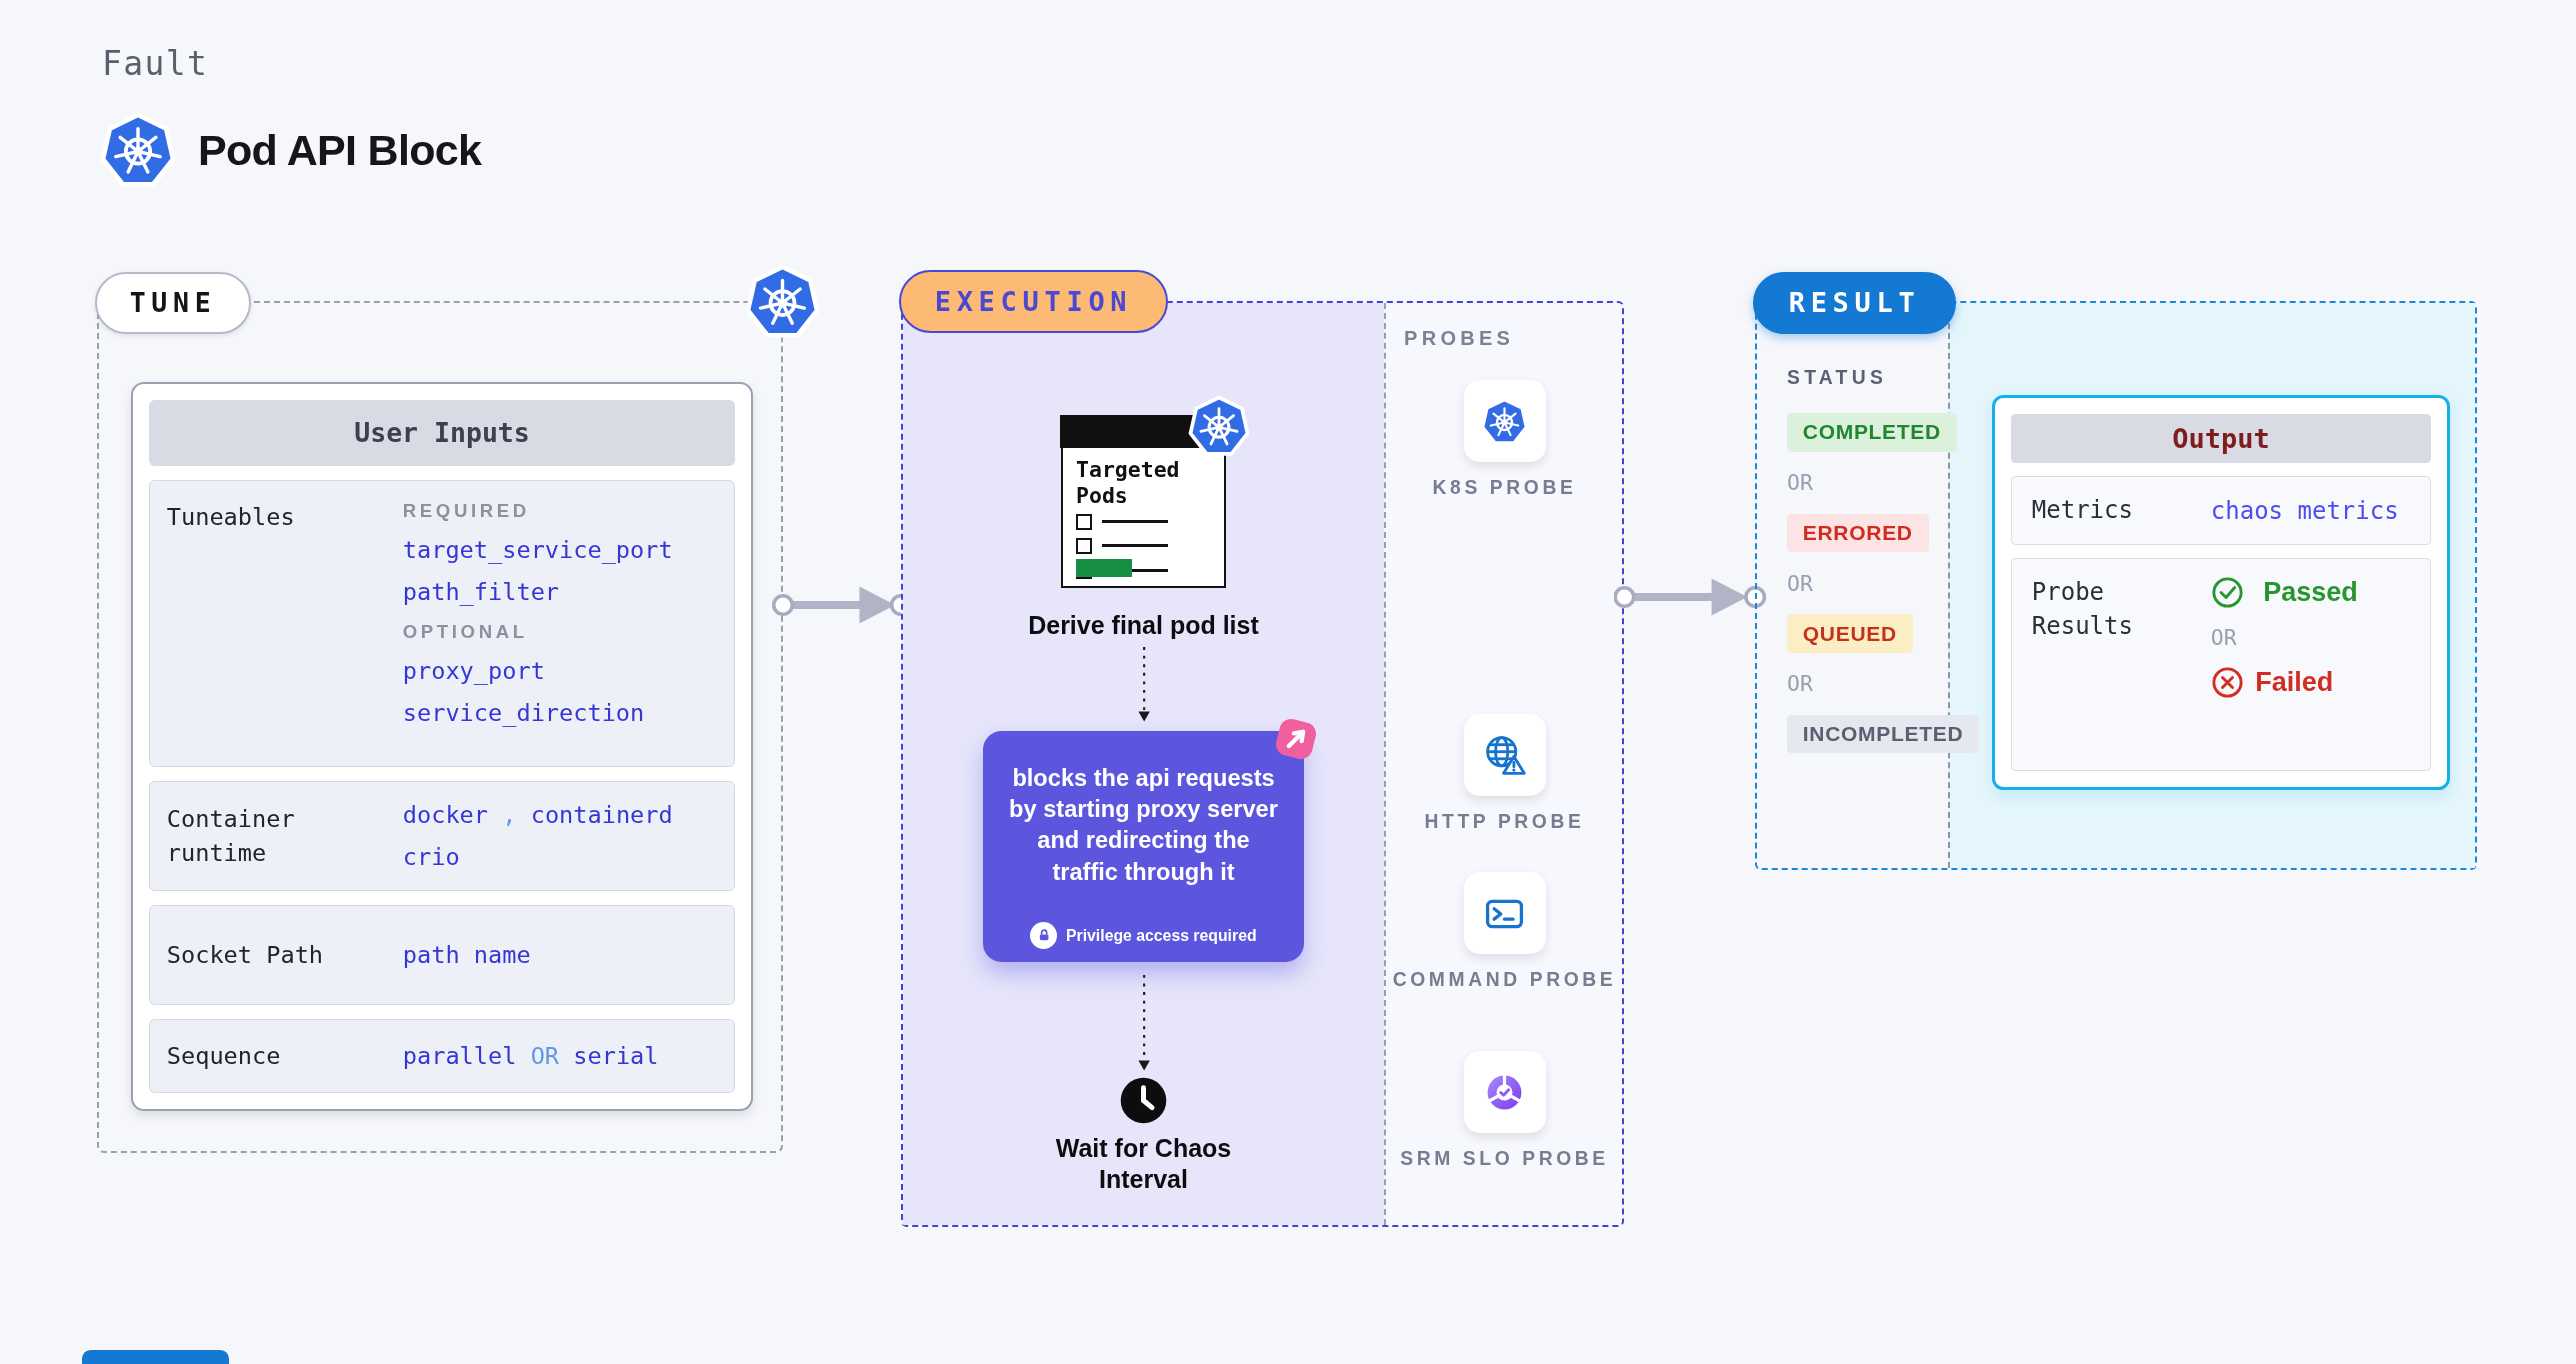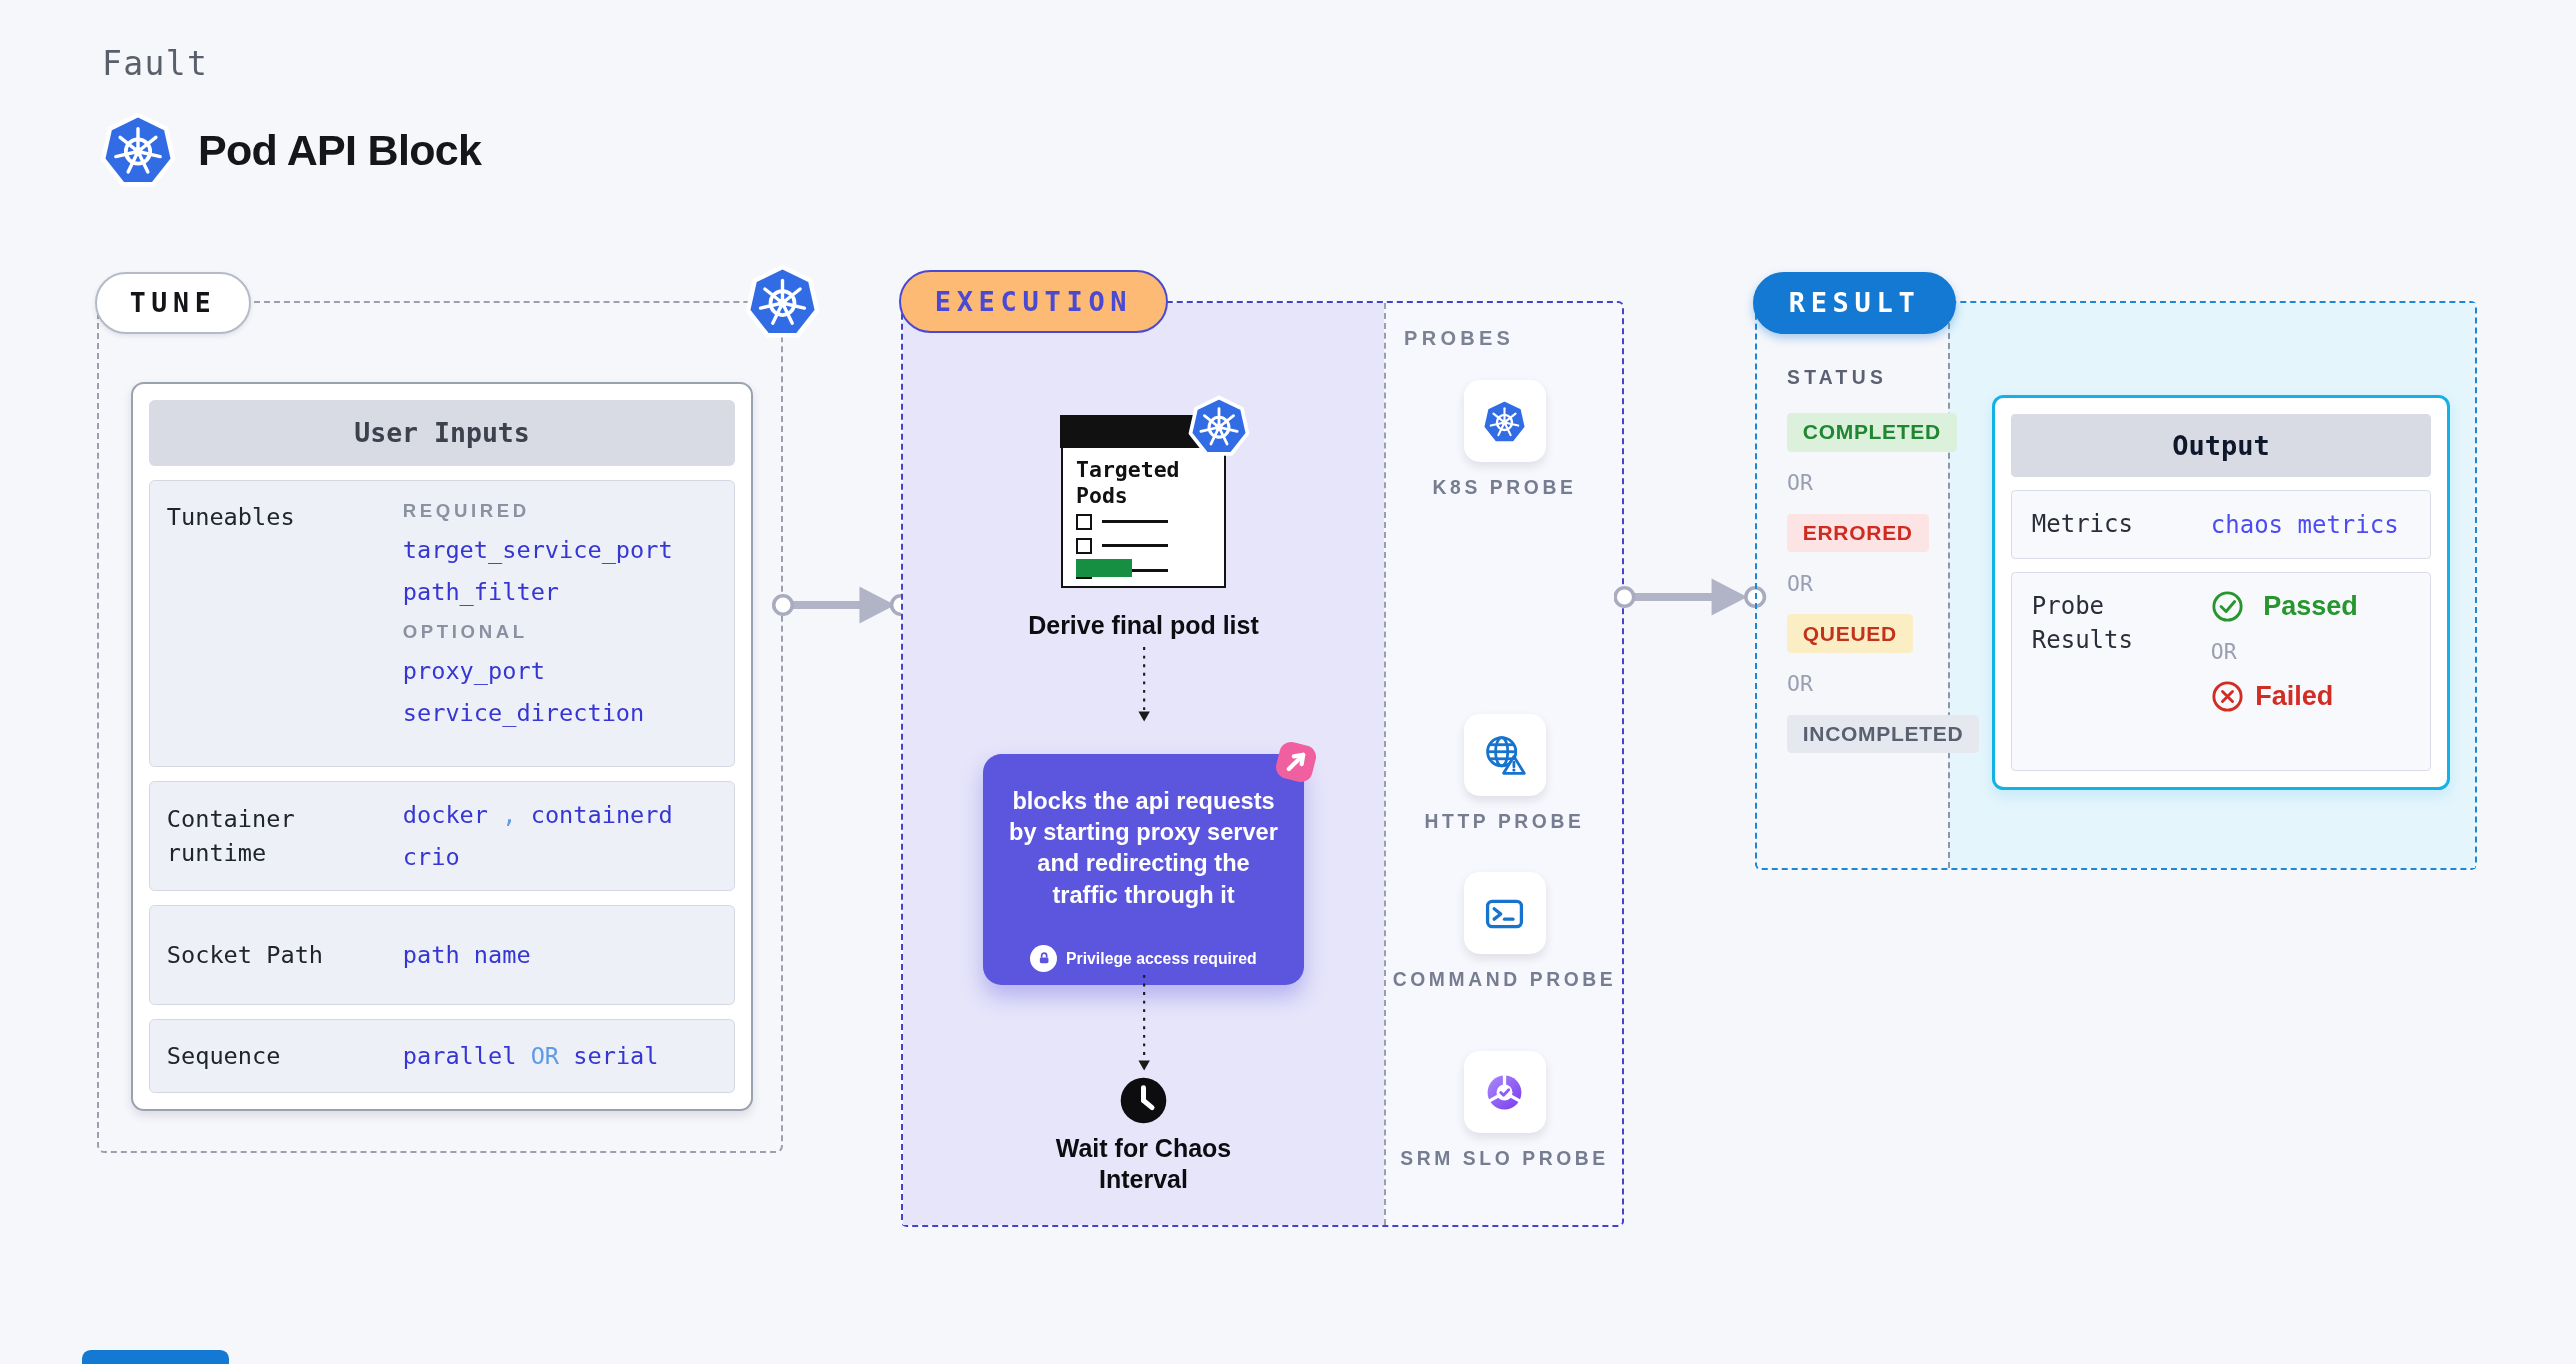--- a/index.html
+++ b/index.html
@@ -57,21 +57,21 @@
   .check-row{position:absolute;left:13px;display:flex;align-items:center;gap:10px;}
   .check-box{width:15.8px;height:15.8px;border:2.1px solid #111;}
   .check-line{width:66px;height:2.9px;background:#111;}
   #pods-greenbar{position:absolute;left:13px;bottom:8.6px;width:56px;height:18.6px;background:#168f43;}
 
   .exec-caption{position:absolute;left:0;width:481px;text-align:center;font-weight:bold;color:#0c0d10;font-size:25px;line-height:1.25;}
   .dotted-arrow{position:absolute;left:234px;}
 
   
   #fault-card{position:absolute;left:80px;top:428px;width:321px;height:231px;background:#5b56dd;border-radius:18.6px;
-              box-shadow:0 11.5px 21.5px rgba(91,86,221,.35);padding:31.5px 21.5px 13px;margin-top:23px;}
+              box-shadow:0 11.5px 21.5px rgba(91,86,221,.35);padding:31.5px 21.5px 13px;}
   #fault-text{color:#ffffff;font-weight:bold;font-size:23.6px;line-height:1.33;text-align:center;}
   #priv-row{position:absolute;left:0;bottom:13px;width:100%;display:flex;align-items:center;justify-content:center;gap:8.6px;text-align:right;}
   #priv-circle{width:27px;height:27px;border-radius:50%;background:#ffffff;display:flex;align-items:center;justify-content:center;}
   #priv-text{color:#ffffff;font-weight:600;font-size:15.8px;}
   #pink-icon{position:absolute;right:-18.6px;top:-18.6px;}
 
   
   #clock-wrap{position:absolute;left:217px;top:774px;width:47px;height:47px;}
 
   
@@ -88,22 +88,22 @@
   #result-pill{left:-4.3px;top:-31.5px;height:62px;padding:0 34px;background:#1379d3;border:2.9px solid #1379d3;color:#ffffff;font-size:27px;
                box-shadow:0 4.3px 10px rgba(19,121,211,.35);}
   #status-col{position:absolute;left:30px;top:64px;display:flex;flex-direction:column;align-items:flex-start;gap:18.6px;}
   #status-title{font-weight:bold;font-size:19.3px;letter-spacing:4.3px;color:#5b6173;margin-bottom:5.7px;}
   .status-badge{padding:7.2px 15.8px;border-radius:4.3px;font-weight:bold;font-size:21px;letter-spacing:0.7px;}
   .or-text{font-family:"DejaVu Sans Mono",monospace;font-size:21.5px;color:#9aa0b2;}
 
   #output-card{position:absolute;left:235px;top:92px;width:458px;height:395px;background:#ffffff;border:3.6px solid #14b1e5;
                border-radius:11.5px;padding:15.8px;display:flex;flex-direction:column;gap:13px;
                box-shadow:0 5.7px 13px rgba(20,177,229,.15);}
-  #output-header{height:63px;background:#d8dae4;border-radius:4.3px;display:flex;align-items:center;justify-content:center;
-                 font-family:"DejaVu Sans Mono",monospace;font-size:27px;font-weight:600;color:#0f172a;}
+  #output-header{height:49px;background:#d8dae4;border-radius:4.3px;display:flex;align-items:center;justify-content:center;
+                 font-family:"DejaVu Sans Mono",monospace;font-size:27px;font-weight:600;color:#7f1d1d;}
   .out-row{background:#f8f9fd;border:1.4px solid #d9dce8;border-radius:4.3px;display:flex;padding:17px 20px;}
   .out-label{width:179px;flex:0 0 179px;font-family:"DejaVu Sans Mono",monospace;font-size:24px;color:#2a2e38;line-height:1.4;}
   #metrics-row{min-height:69px;align-items:center;}
   #metrics-val{font-family:"DejaVu Sans Mono",monospace;font-size:24px;color:#4c4cf0;}
   #probe-results-row{flex:1;}
   .result-opts{display:flex;flex-direction:column;gap:15.8px;}
   .result-line{display:flex;align-items:center;gap:11.5px;}
   .passed-text{font-size:27px;font-weight:bold;color:#27962e;margin-left:8px;}
   .failed-text{font-size:27px;font-weight:bold;color:#d22d23;}
 

